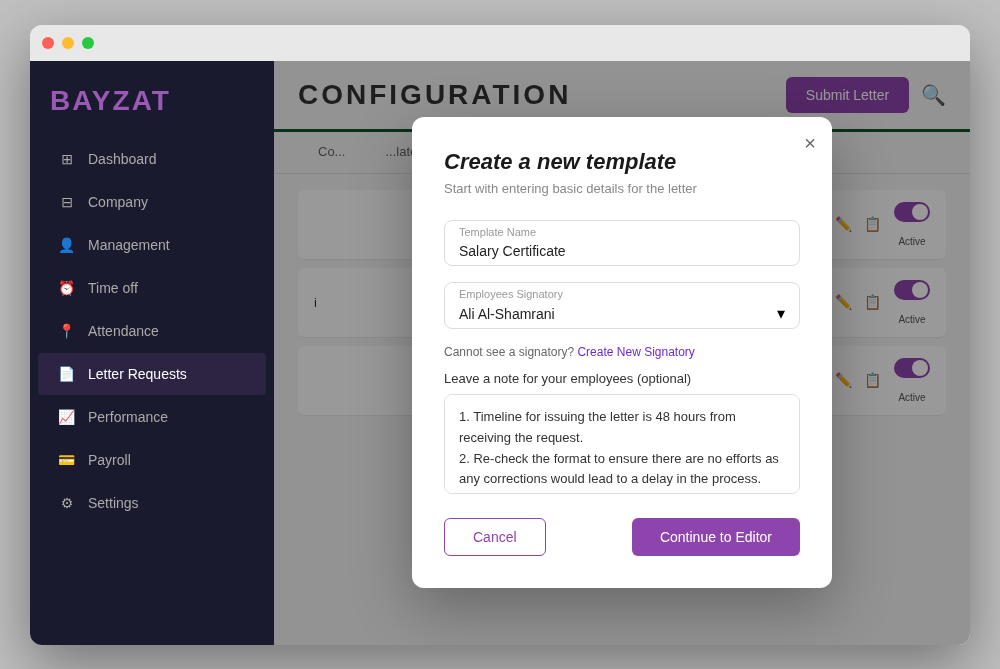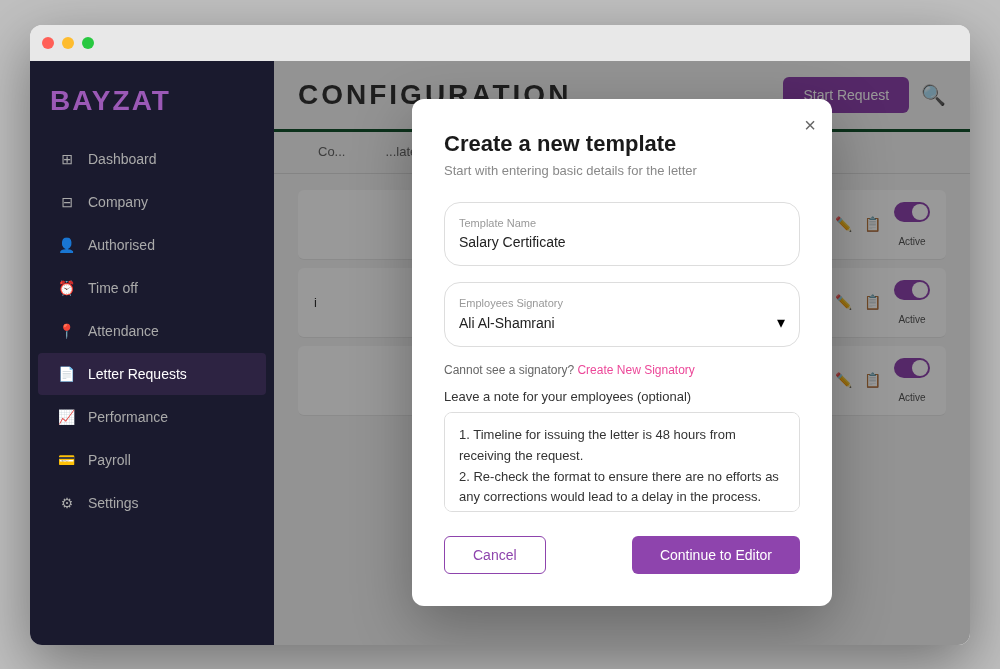--- a/index.html
+++ b/index.html
@@ -218,33 +218,34 @@
       font-size: 20px;
       color: #666;
       cursor: pointer;
       line-height: 1;
     }
     .modal-title {
       font-size: 22px;
       font-weight: 700;
       color: #1a1a1a;
       margin-bottom: 6px;
+      font-style: italic;
     }
     .modal-subtitle {
       font-size: 13px;
       color: #888;
       margin-bottom: 24px;
     }
     .form-group {
       margin-bottom: 16px;
     }
     .form-field {
       border: 1.5px solid #ddd;
-      border-radius: 16px;
-      padding: 14px 14px;
+      border-radius: 8px;
+      padding: 5px 14px;
       width: 100%;
       position: relative;
     }
     .field-label {
       font-size: 11px;
       color: #999;
       margin-bottom: 4px;
     }
     .field-value {
       font-size: 14px;
@@ -263,21 +264,21 @@
       justify-content: space-between;
       align-items: center;
       gap: 16px;
     }
     .signatory-hint {
       font-size: 12px;
       color: #666;
       margin-bottom: 12px;
     }
     .signatory-hint a {
-      color: #ec4899;
+      color: #6d28d9;
       text-decoration: none;
       cursor: pointer;
     }
     .note-label {
       font-size: 13px;
       color: #333;
       margin-bottom: 8px;
     }
     .note-textarea {
       border: 1.5px solid #ddd;
@@ -338,21 +339,21 @@
           <div class="nav-item">
             <span class="nav-icon">⊞</span>
             <span>Dashboard</span>
           </div>
           <div class="nav-item">
             <span class="nav-icon">⊟</span>
             <span>Company</span>
           </div>
           <div class="nav-item">
             <span class="nav-icon">👤</span>
-            <span>Authorised</span>
+            <span>Management</span>
           </div>
           <div class="nav-item">
             <span class="nav-icon">⏰</span>
             <span>Time off</span>
           </div>
           <div class="nav-item">
             <span class="nav-icon">📍</span>
             <span>Attendance</span>
           </div>
           <div class="nav-item active">
@@ -371,21 +372,21 @@
             <span class="nav-icon">⚙</span>
             <span>Settings</span>
           </div>
         </div>
     </div>
 
     <div class="main-content">
       <div class="main-header">
         <h1 class="page-title">CONFIGURATION</h1>
         <div class="header-actions">
-          <button class="submit-btn">Start Request</button>
+          <button class="submit-btn">Submit Letter</button>
           <button class="search-btn">🔍</button>
         </div>
       </div>
 
       <div class="tabs">
         <div class="tab">Co...</div>
         <div class="tab">...lates</div>
         <div class="tab active-tab">Performance Management</div>
       </div>
 

